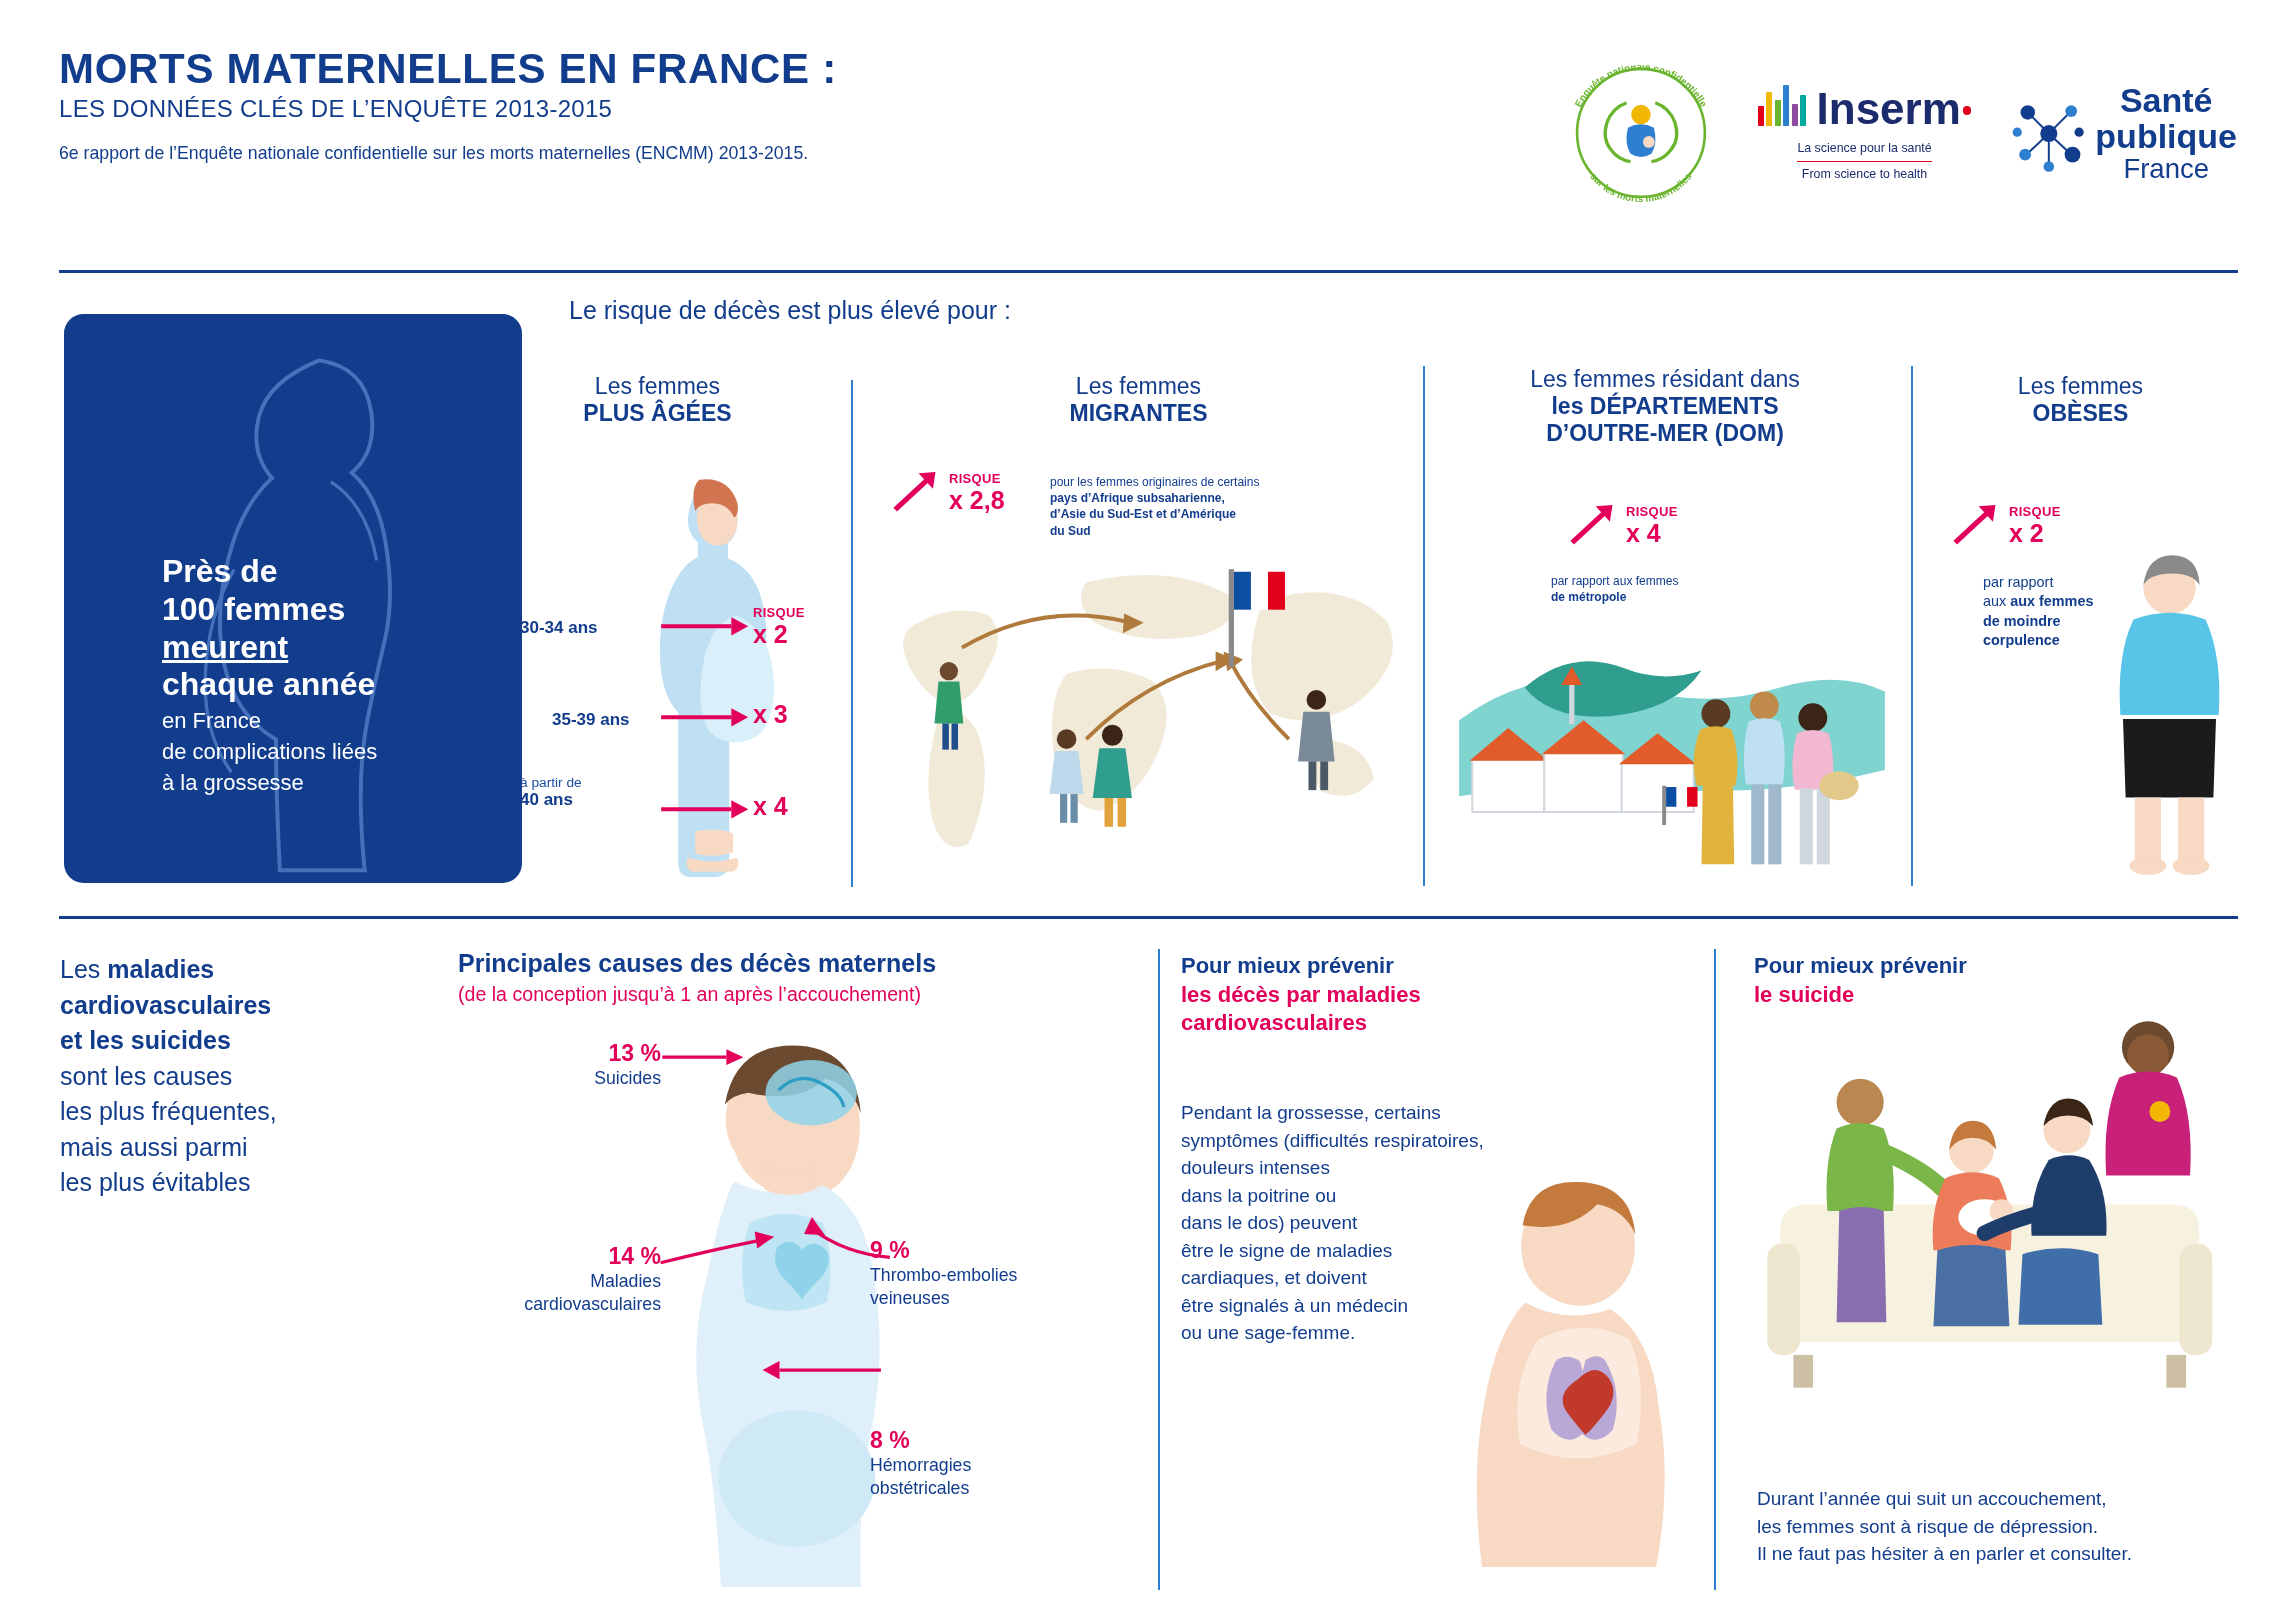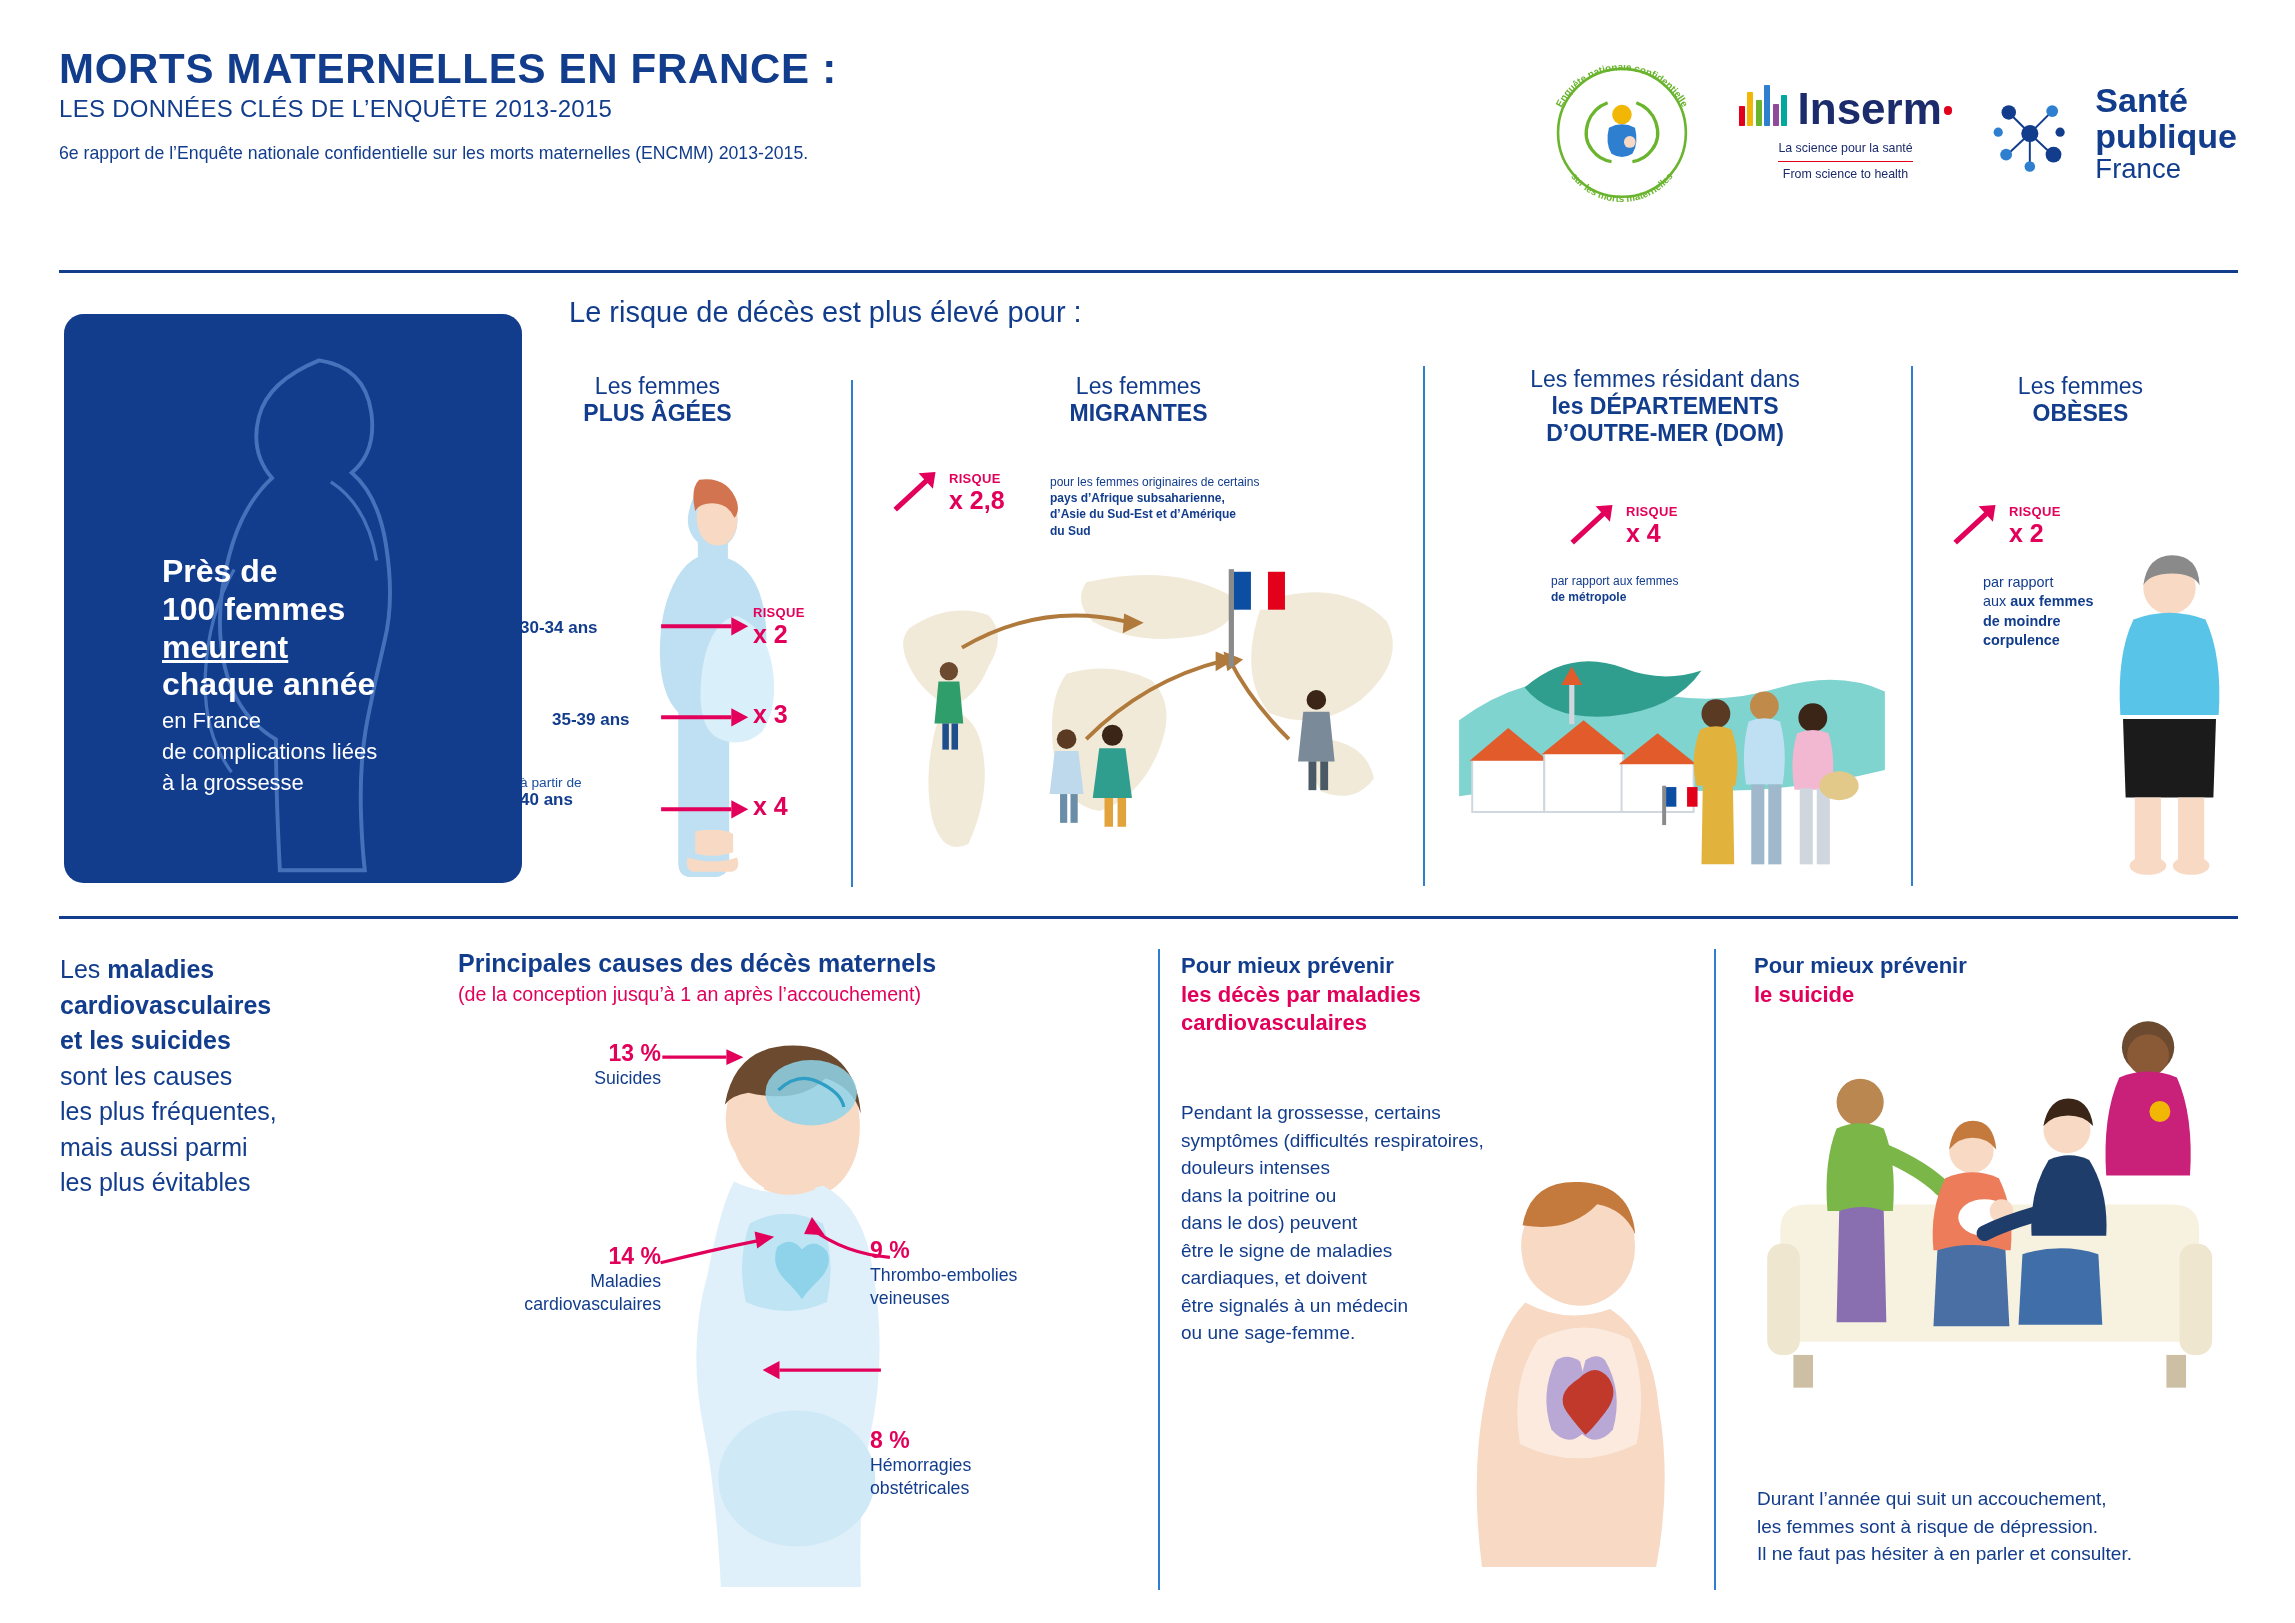--- a/index.html
+++ b/index.html
@@ -35,31 +35,31 @@
 
   .logo-inserm { display: flex; flex-direction: column; align-items: center; }
   .inserm-row { display: flex; align-items: flex-start; gap: 10.5px; }
   .inserm-bars { display: flex; gap: 2.6px; align-items: flex-end; height: 42px; }
   .inserm-bars i { display: block; width: 5.9px; border-radius: 0.7px; }
   .inserm-word { font-size: 44px; font-weight: bold; color: #1b2b6b; letter-spacing: 0px; }
   .inserm-dot { display: inline-block; width: 8.5px; height: 8.5px; border-radius: 50%; background: #e2001a; margin-left: 2px; vertical-align: 9.2px;}
   .inserm-tag { font-size: 12.4px; color: #1b2b6b; margin-top: 6.5px; text-align: center; line-height: 1.35; }
   .inserm-rule { width: 100%; height: 1.3px; background: #e2001a; margin: 3.9px 0; }
 
-  .logo-spf { display: flex; align-items: center; gap: 27px; }
+  .logo-spf { display: flex; align-items: center; gap: 8px; text-align: center; }
   .spf-mark { position: relative; width: 79px; height: 79px; }
   .spf-text { line-height: 1.05; }
   .spf-line1 { font-size: 34px; font-weight: bold; color: #123c8c; }
   .spf-line2 { font-size: 34px; font-weight: bold; color: #123c8c; }
   .spf-line3 { font-size: 27.5px; color: #123c8c; }
 
   .hrule { position: absolute; height: 2.6px; background: #123c8c; }
 
   
-  .sec1-title { position: absolute; left: 569px; top: 296px; font-size: 29px; color: #123c8c; }
+  .sec1-title { position: absolute; left: 569px; top: 296px; font-size: 25px; color: #123c8c; }
 
   .bluebox {
     position: absolute; left: 64px; top: 314px; width: 458px; height: 569px;
     background: #123c8c; border-radius: 19.6px; overflow: hidden;
   }
   .bluebox .silhouette { position: absolute; left: 59px; top: 19.6px; width: 366px; height: 543px; opacity: .55; }
   .bluebox .txt { position: absolute; left: 98px; top: 239px; width: 327px; color: #ffffff; }
   .bb-l1 { font-size: 32px; font-weight: bold; line-height: 1.18; }
   .bb-l2 { font-size: 32px; font-weight: bold; line-height: 1.18; text-decoration: underline; }
   .bb-l3 { font-size: 32px; font-weight: bold; line-height: 1.18; }

